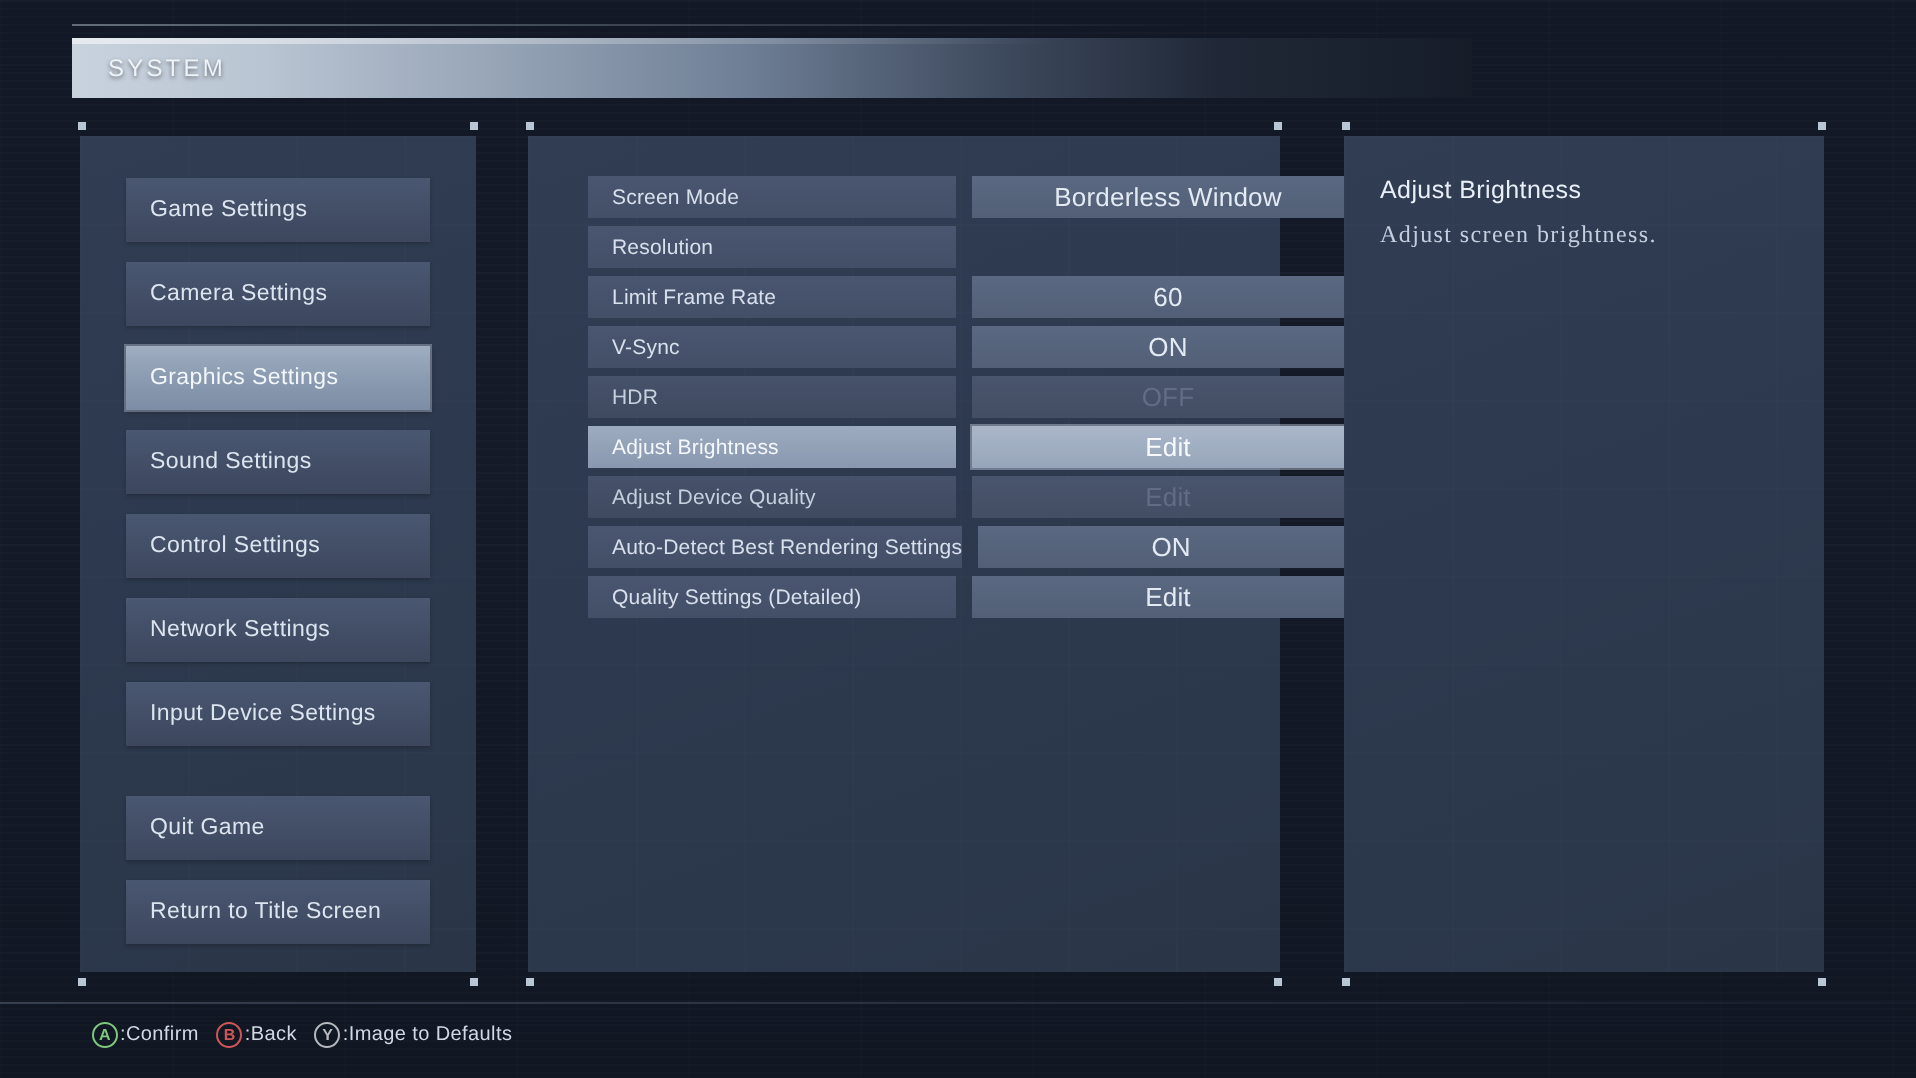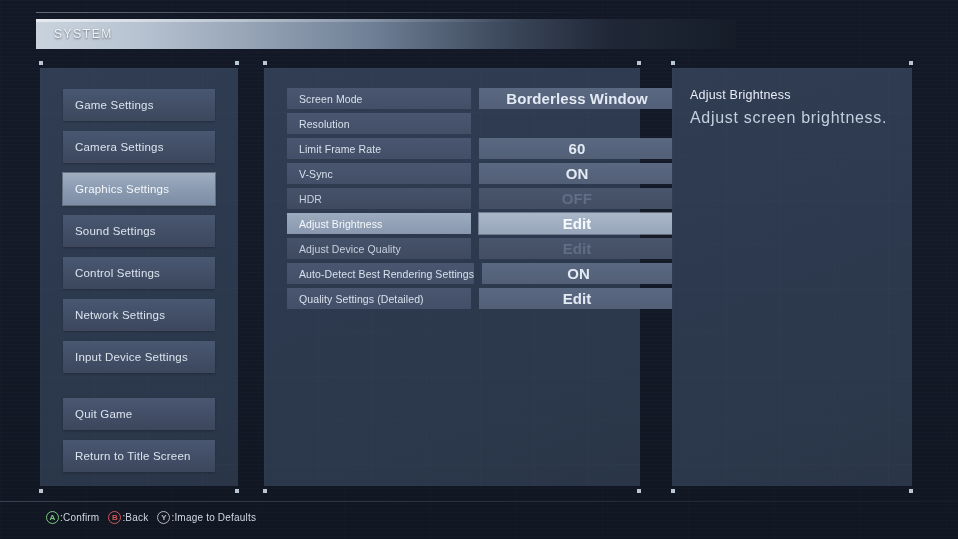--- a/index.html
+++ b/index.html
@@ -148,21 +148,21 @@
     position: absolute;
     left: 23px;
     bottom: 14px;
     width: 152px;
   }
   #sidebar-bottom .menu-btn:last-child { margin-bottom: 0; }
 
   
   #settings-list {
     position: absolute;
-    left: 23px;
+    left: 30px;
     top: 20px;
     width: 388px;
   }
   .row {
     position: relative;
     display: flex;
     height: 21px;
     margin-bottom: 4px;
   }
   .row .lbl {
@@ -176,24 +176,23 @@
     white-space: nowrap;
     letter-spacing: .1px;
   }
   .row .val {
     flex: 1 1 auto;
     margin-left: 8px;
     background: linear-gradient(180deg, #5a6881 0%, #525f77 100%);
     display: flex;
     align-items: center;
     justify-content: center;
-    font-size: 15px;
+    font-size: 13px;
     color: #e3eaf4;
     letter-spacing: .1px;
-    font-weight: bold;
   }
   .row.selected .lbl {
     background: linear-gradient(180deg, #9dabbf 0%, #8998af 100%);
     color: #f5f8fc;
   }
   .row.selected .val {
     background: linear-gradient(180deg, #aab7c9 0%, #97a5ba 100%);
     color: #f7fafd;
     box-shadow: 0 0 0 1px rgba(215,226,240,.40);
   }
@@ -213,24 +212,25 @@
     top: 20px;
     font-size: 12.5px;
     color: #e9eff7;
     letter-spacing: .2px;
   }
   #desc-body {
     position: absolute;
     left: 18px;
     top: 42px;
     width: 200px;
-    font-size: 16px;
+    font-size: 12px;
     line-height: 15px;
     color: #c3cfdf;
     letter-spacing: .7px;
+    font-family: Liberation Serif, serif;
   }
 
   
   #footer-divider {
     position: absolute;
     left: 0;
     top: 501px;
     width: 958px;
     height: 1px;
     background: linear-gradient(90deg, rgba(140,160,185,.30), rgba(140,160,185,.16) 60%, rgba(140,160,185,.05));

